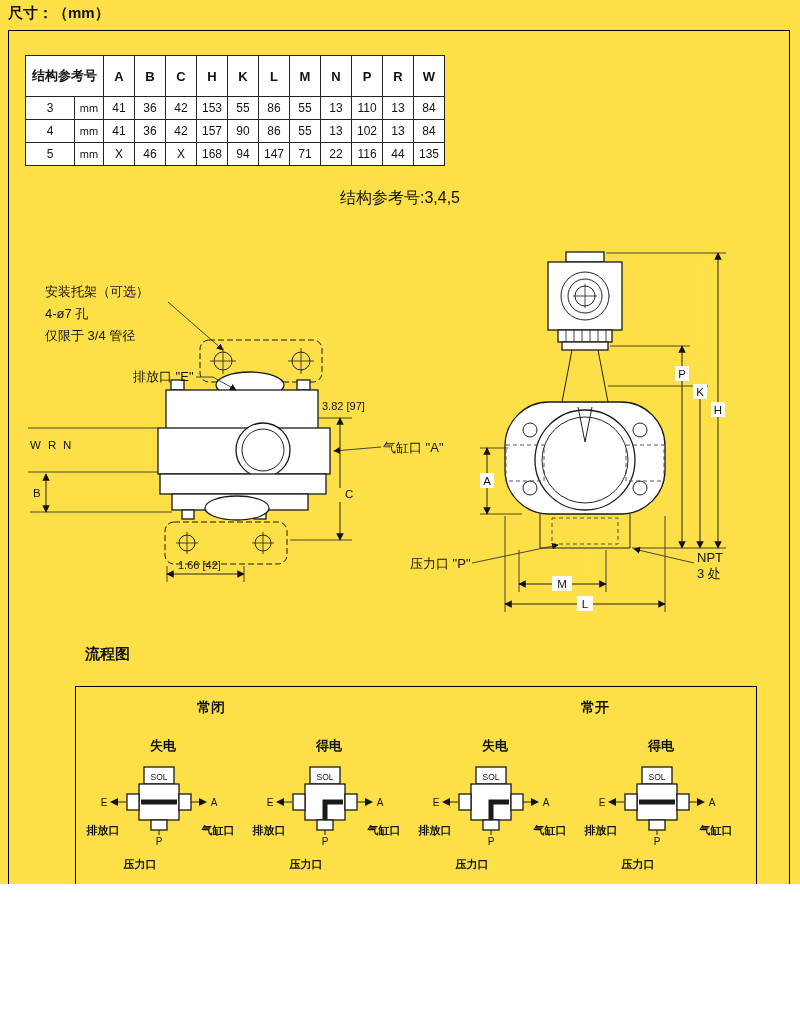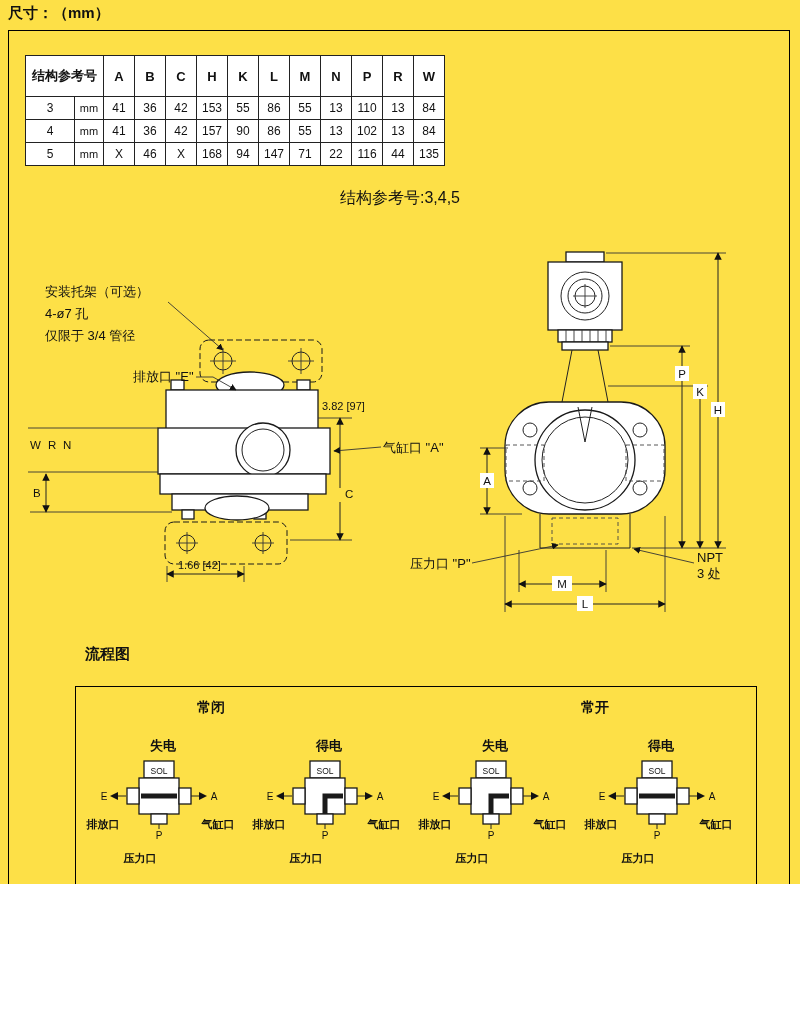--- a/index.html
+++ b/index.html
@@ -24,21 +24,21 @@
   .note{font-size:13px;}
   .dim{font-size:11px;}
   .dimletter{font-size:11.5px;}
   
   .flow-heading{position:absolute;left:62px;top:645px;font-size:15px;font-weight:bold;margin-left:23px;}
   .flow-box{position:absolute;left:75px;top:686px;width:680px;height:214px;border:1.2px solid #000;}
   .group-label{position:absolute;top:12px;font-size:14px;font-weight:bold;text-align:center;width:80px;font-family:Liberation Serif, serif;}
   .group-nc{left:95px;} .group-no{left:479px;}
   .schematic{position:absolute;top:50px;width:170px;}
   .schem-0{left:2px;} .schem-1{left:168px;} .schem-2{left:334px;} .schem-3{left:500px;}
-  .state-label{width:170px;text-align:center;font-size:13px;font-weight:bold;margin-bottom:4px;}
+  .state-label{width:170px;text-align:center;font-size:13px;font-weight:bold;margin-bottom:10px;}
   .cjk-bold{font-size:11px;font-weight:bold;}
   .shape{fill:#fff;stroke:#1a1a1a;stroke-width:1.3;}
   .thin{fill:none;stroke:#333;stroke-width:0.9;}
   .dline{fill:none;stroke:#222;stroke-width:1;}
   .dashed{fill:none;stroke:#1a1a1a;stroke-width:1;stroke-dasharray:6 3;}
   .dashed2{fill:none;stroke:#444;stroke-width:0.9;stroke-dasharray:4 3;}
   .elbow{fill:none;stroke:#1a1a1a;stroke-width:5;}
   .wbg{fill:#fff;}
 </style>
 </head>

